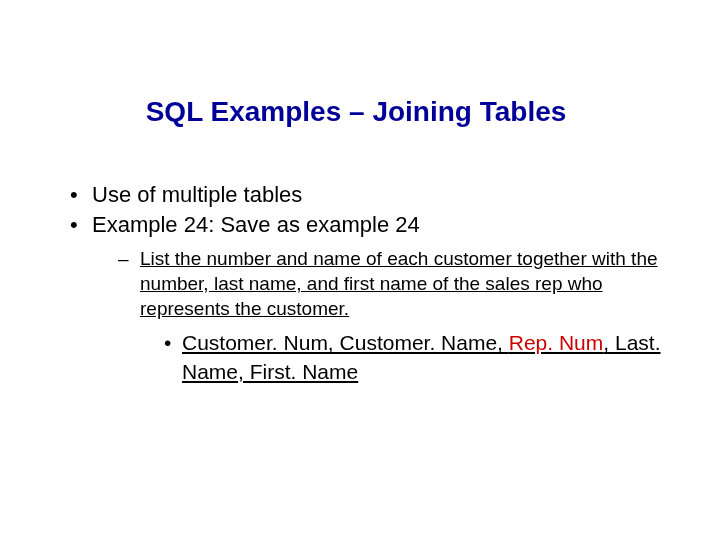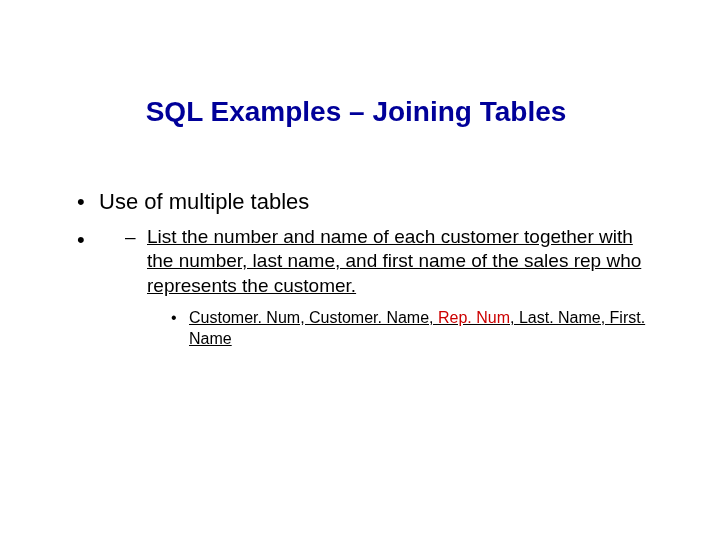--- a/index.html
+++ b/index.html
@@ -27,21 +27,21 @@
     font-weight: bold;
     color: #000099;
   }
   .content {
     position: absolute;
     top: 180px;
     left: 70px;
     right: 50px;
   }
   ul.level1 {
-    margin: 7px;
+    margin: 0;
     padding: 0;
     list-style: none;
   }
   ul.level1 > li {
     font-size: 22px;
     line-height: 1.35;
     padding-left: 22px;
     position: relative;
   }
   ul.level1 > li::before {
@@ -67,21 +67,21 @@
     position: absolute;
     left: 26px;
     top: 0;
   }
   ul.level3 {
     margin: 8px 0 0 0;
     padding: 0;
     list-style: none;
   }
   ul.level3 > li {
-    font-size: 16px;
+    font-size: 21px;
     line-height: 1.35;
     padding-left: 42px;
     position: relative;
   }
   ul.level3 > li::before {
     content: "•";
     position: absolute;
     left: 24px;
     top: 0;
   }
@@ -92,20 +92,21 @@
 </head>
 <body>
 
 <div class="slide">
   <div class="title">SQL Examples – Joining Tables</div>
 
   <div class="content">
     <ul class="level1">
       <li>Use of multiple tables</li>
       <li>
+        <span>Example 24: Save as example 24</span>
         <ul class="level2">
           <li>
             <span>List the number and name of each customer together with the number, last name, and first name of the sales rep who represents the customer.</span>
             <ul class="level3">
               <li>
                 <span>Customer. Num, Customer. Name, </span><span class="red">Rep. Num</span><span>, Last. Name, First. Name</span>
               </li>
             </ul>
           </li>
         </ul>

